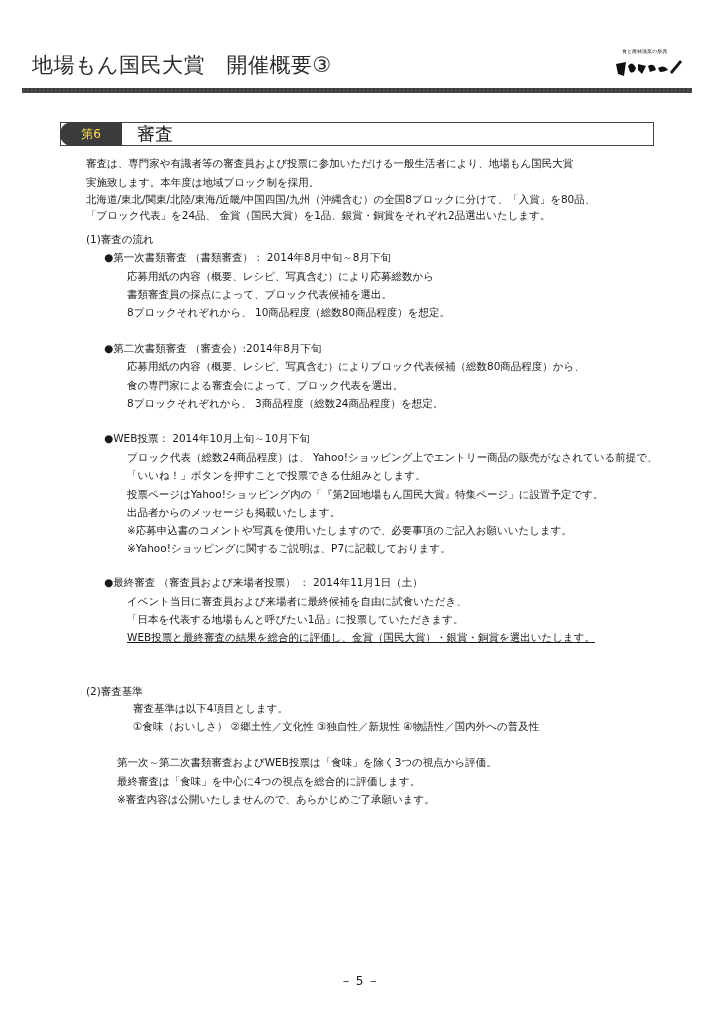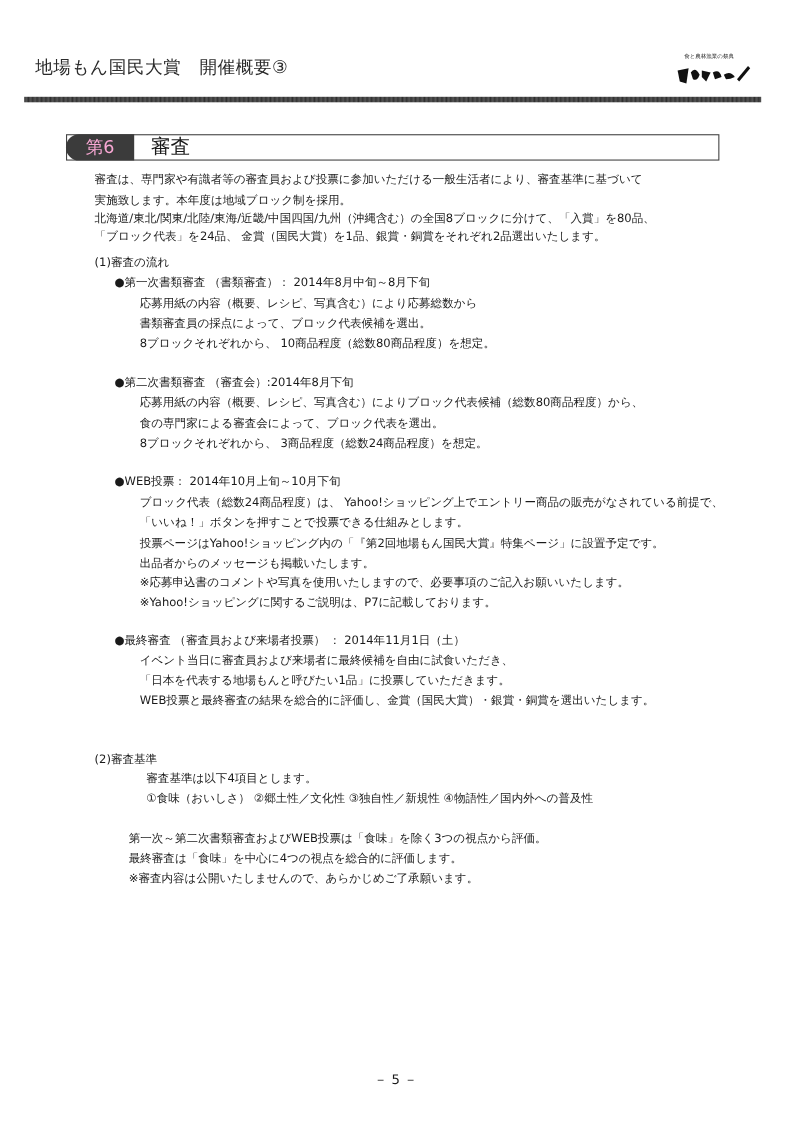--- a/index.html
+++ b/index.html
@@ -3,21 +3,21 @@
   <meta charset="utf-8">
   <style>
     html, body { margin: 0; padding: 0; background: #ffffff; }
     body {
       width: 723px; height: 1024px; position: relative; overflow: hidden;
       font-family: "DejaVu Sans", "Liberation Sans", sans-serif;
       color: #1a1a1a;
     }
     .page-title {
       position: absolute; left: 32px; top: 51px;
-      font-size: 16px; letter-spacing: 0.5px; color: #2a2a2a;
+      font-size: 21px; letter-spacing: 0.5px; color: #2a2a2a;
       font-weight: normal; white-space: nowrap;
     }
     .logo {
       position: absolute; left: 612px; top: 48px; width: 72px; height: 34px;
     }
     .logo-caption {
       position: absolute; left: 10px; top: 0px; font-size: 5px; white-space: nowrap; color: #222;
     }
     .logo-mark {
       position: absolute; left: 0; top: 8px; width: 72px; height: 24px;
@@ -25,22 +25,22 @@
     .header-rule {
       position: absolute; left: 22px; top: 88px; width: 670px; height: 5px;
       background: repeating-linear-gradient(90deg, #3a3a3a 0px, #555 2px, #2e2e2e 4px);
     }
     .section-header {
       position: absolute; left: 60px; top: 122px; width: 592px; height: 22px;
       border: 1px solid #444; background: #fff;
     }
     .section-num {
       position: absolute; left: -1px; top: -1px; width: 62px; height: 24px;
-      background: #3b3b3b; color: #f9a8d4; border-radius: 12px 0 0 12px;
-      font-size: 16px; line-height: 24px; text-align: center;
+      background: #3b3b3b; color: #fde047; border-radius: 12px 0 0 12px;
+      font-size: 12px; line-height: 24px; text-align: center;
     }
     .section-title {
       position: absolute; left: 76px; top: 0; line-height: 22px; font-size: 18px;
     }
     .t { position: absolute; font-size: 10.5px; line-height: 14px; white-space: nowrap; }
     .page-number {
       position: absolute; left: 340px; top: 973px; font-size: 12px; white-space: nowrap;
     }
   </style>
 </head>
@@ -60,21 +60,21 @@
   </svg>
 </div>
 
 <div class="header-rule"></div>
 
 <div class="section-header">
   <div class="section-num">第6</div>
   <div class="section-title">審査</div>
 </div>
 
-<div class="t" style="left:86px; top:156px;">審査は、専門家や有識者等の審査員および投票に参加いただける一般生活者により、審査基準に基づいて</div>
+<div class="t" style="left:86px; top:156px;">審査は、専門家や有識者等の審査員および投票に参加いただける一般生活者により、地場もん国民大賞</div>
 <div class="t" style="left:86px; top:175px;">実施致します。本年度は地域ブロック制を採用。</div>
 <div class="t" style="left:86px; top:192px;">北海道/東北/関東/北陸/東海/近畿/中国四国/九州（沖縄含む）の全国8ブロックに分けて、「入賞」を80品、</div>
 <div class="t" style="left:86px; top:208px;">「ブロック代表」を24品、 金賞（国民大賞）を1品、銀賞・銅賞をそれぞれ2品選出いたします。</div>
 
 <div class="t" style="left:86px; top:232px;">(1)審査の流れ</div>
 
 <div class="t" style="left:104px; top:250px;">●第一次書類審査 （書類審査）： 2014年8月中旬～8月下旬</div>
 <div class="t" style="left:127px; top:269px;">応募用紙の内容（概要、レシピ、写真含む）により応募総数から</div>
 <div class="t" style="left:127px; top:287px;">書類審査員の採点によって、ブロック代表候補を選出。</div>
 <div class="t" style="left:127px; top:305px;">8ブロックそれぞれから、 10商品程度（総数80商品程度）を想定。</div>
@@ -88,21 +88,21 @@
 <div class="t" style="left:127px; top:450px;">ブロック代表（総数24商品程度）は、 Yahoo!ショッピング上でエントリー商品の販売がなされている前提で、</div>
 <div class="t" style="left:127px; top:468px;">「いいね！」ボタンを押すことで投票できる仕組みとします。</div>
 <div class="t" style="left:127px; top:487px;">投票ページはYahoo!ショッピング内の「『第2回地場もん国民大賞』特集ページ」に設置予定です。</div>
 <div class="t" style="left:127px; top:505px;">出品者からのメッセージも掲載いたします。</div>
 <div class="t" style="left:127px; top:523px;text-align:center;">※応募申込書のコメントや写真を使用いたしますので、必要事項のご記入お願いいたします。</div>
 <div class="t" style="left:127px; top:541px;">※Yahoo!ショッピングに関するご説明は、P7に記載しております。</div>
 
 <div class="t" style="left:104px; top:575px;">●最終審査 （審査員および来場者投票） ： 2014年11月1日（土）</div>
 <div class="t" style="left:127px; top:594px;">イベント当日に審査員および来場者に最終候補を自由に試食いただき、</div>
 <div class="t" style="left:127px; top:612px;">「日本を代表する地場もんと呼びたい1品」に投票していただきます。</div>
-<div class="t" style="left:127px; top:630px;">WEB投票と最終審査の結果を総合的に評価し、金賞（国民大賞）・銀賞・銅賞を選出いたします。</div>
+<div class="t" style="left:127px; top:630px;text-decoration:underline;">WEB投票と最終審査の結果を総合的に評価し、金賞（国民大賞）・銀賞・銅賞を選出いたします。</div>
 
 <div class="t" style="left:86px; top:684px;">(2)審査基準</div>
 <div class="t" style="left:133px; top:701px;">審査基準は以下4項目とします。</div>
 <div class="t" style="left:133px; top:719px;">①食味（おいしさ） ②郷土性／文化性  ③独自性／新規性   ④物語性／国内外への普及性</div>
 
 <div class="t" style="left:117px; top:755px;">第一次～第二次書類審査およびWEB投票は「食味」を除く3つの視点から評価。</div>
 <div class="t" style="left:117px; top:774px;">最終審査は「食味」を中心に4つの視点を総合的に評価します。</div>
 <div class="t" style="left:117px; top:792px;">※審査内容は公開いたしませんので、あらかじめご了承願います。</div>
 
 <div class="page-number">－ 5 －</div>

